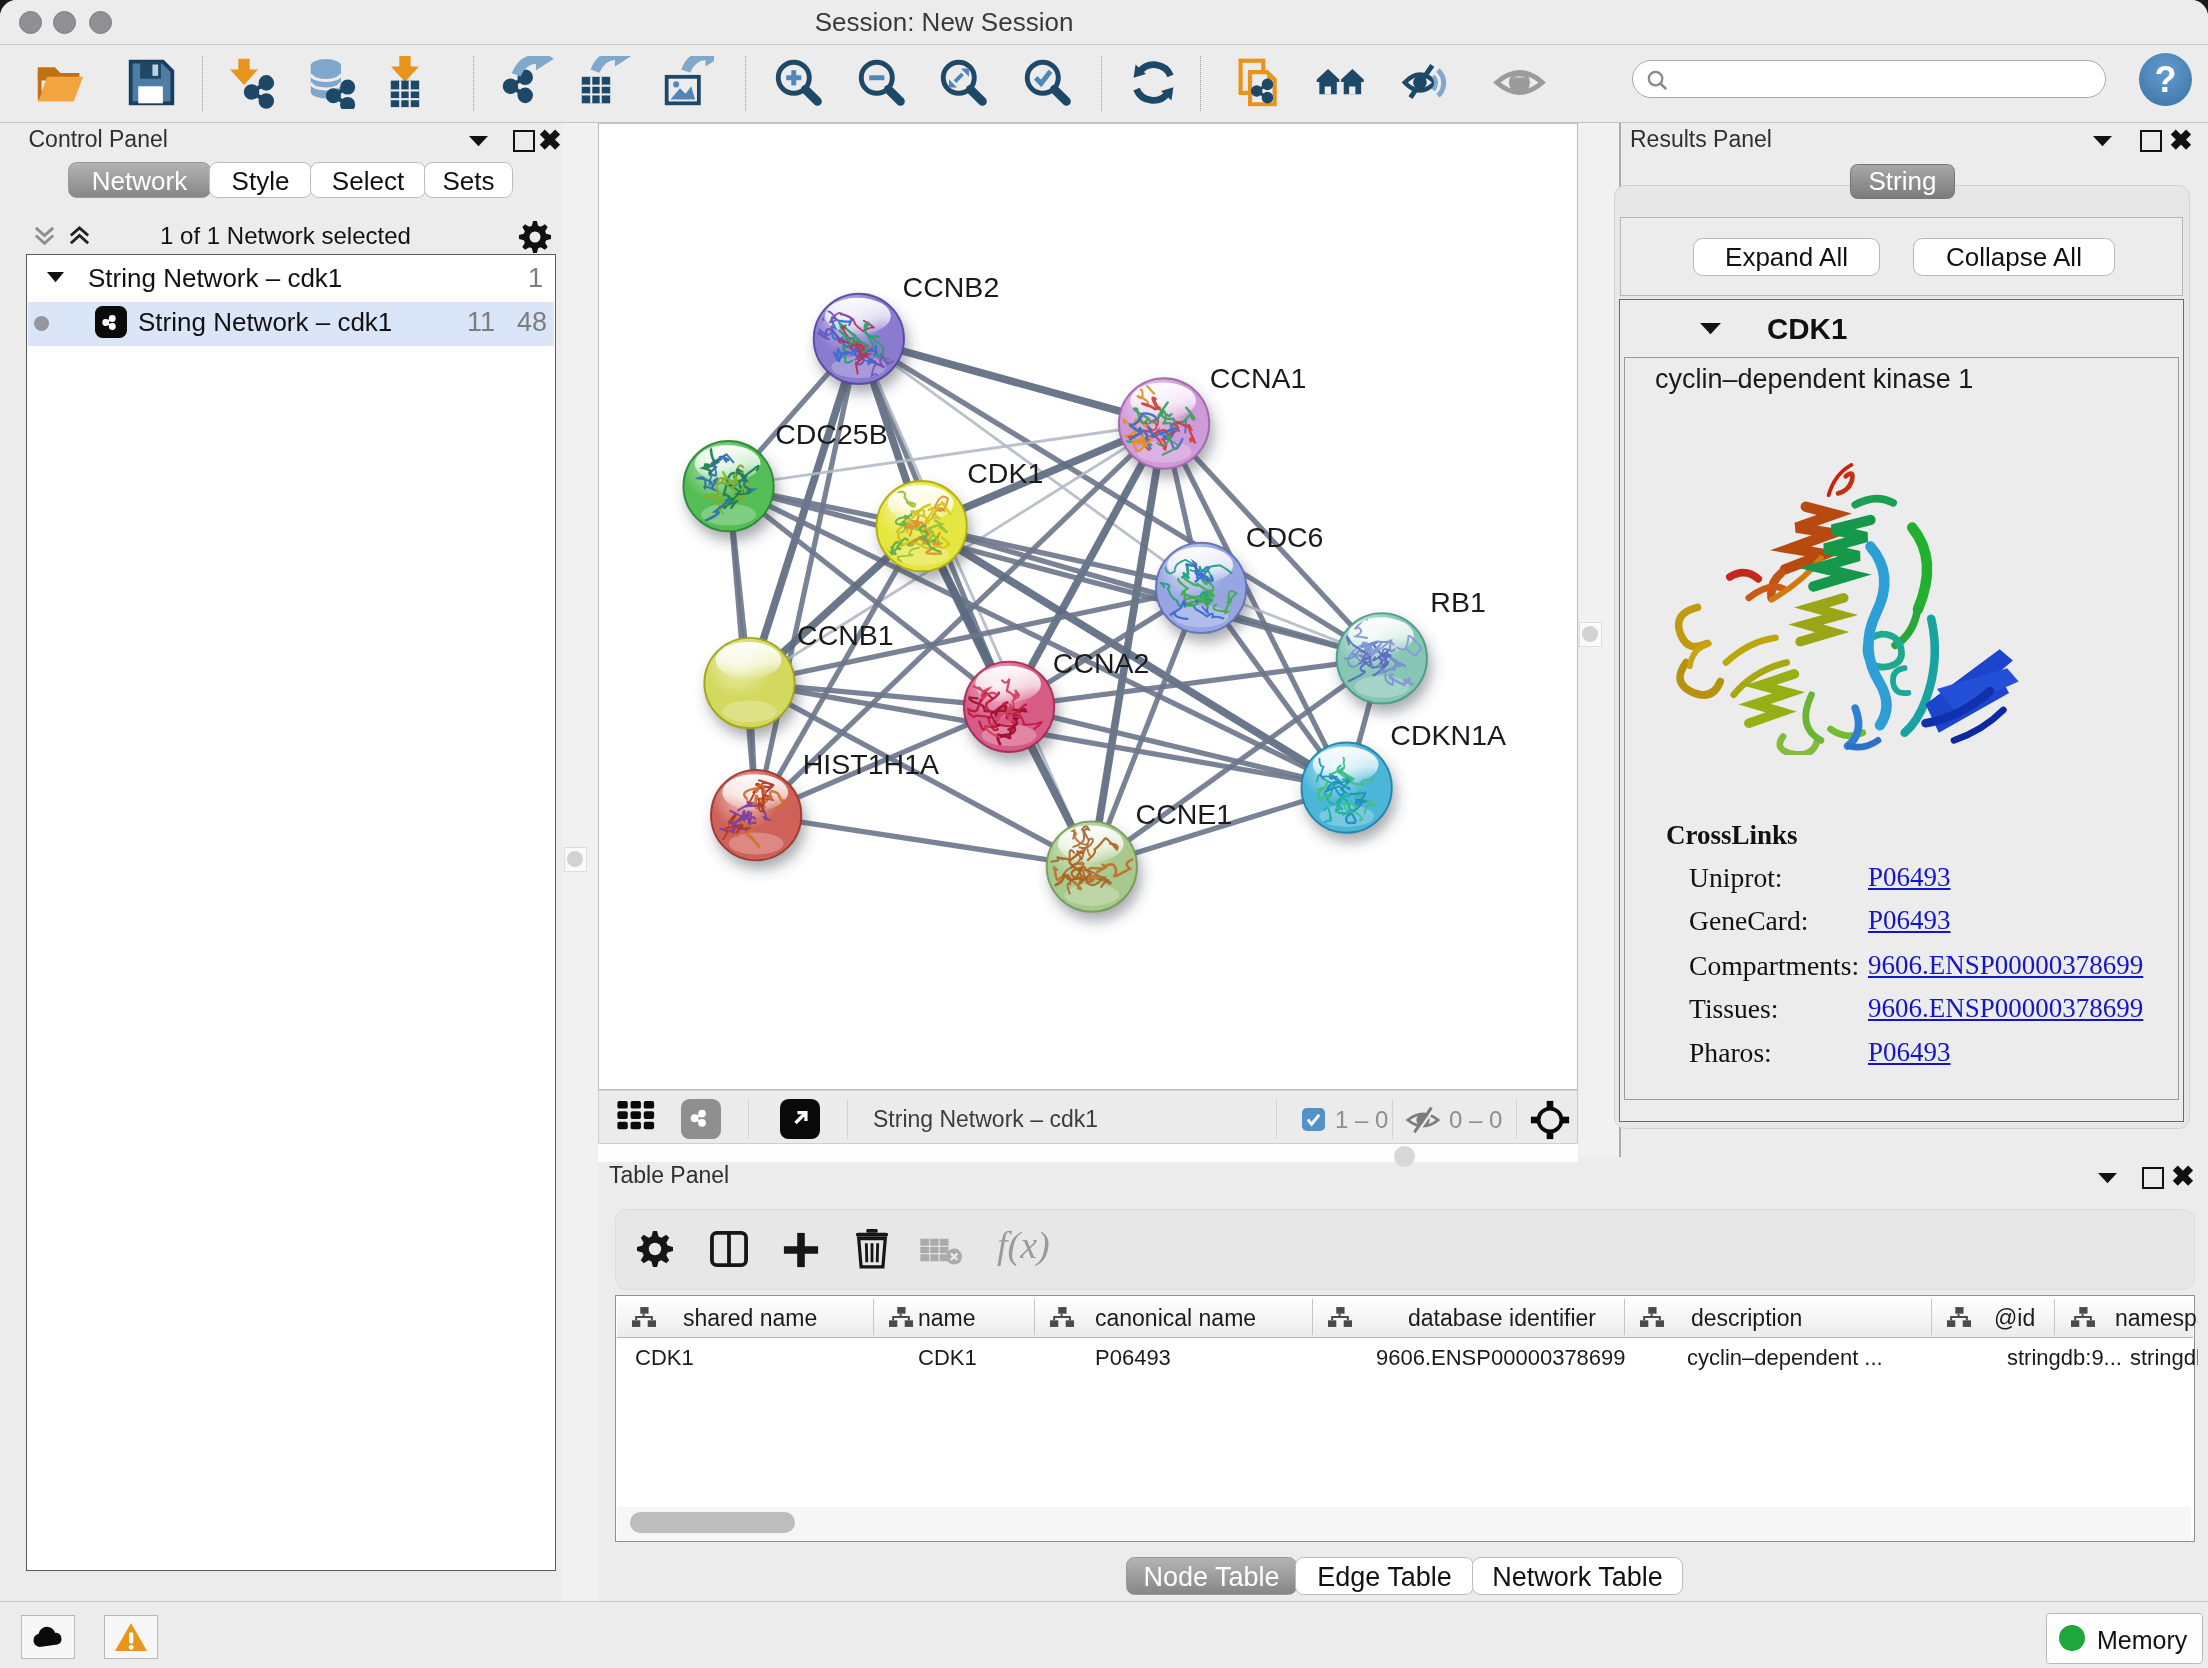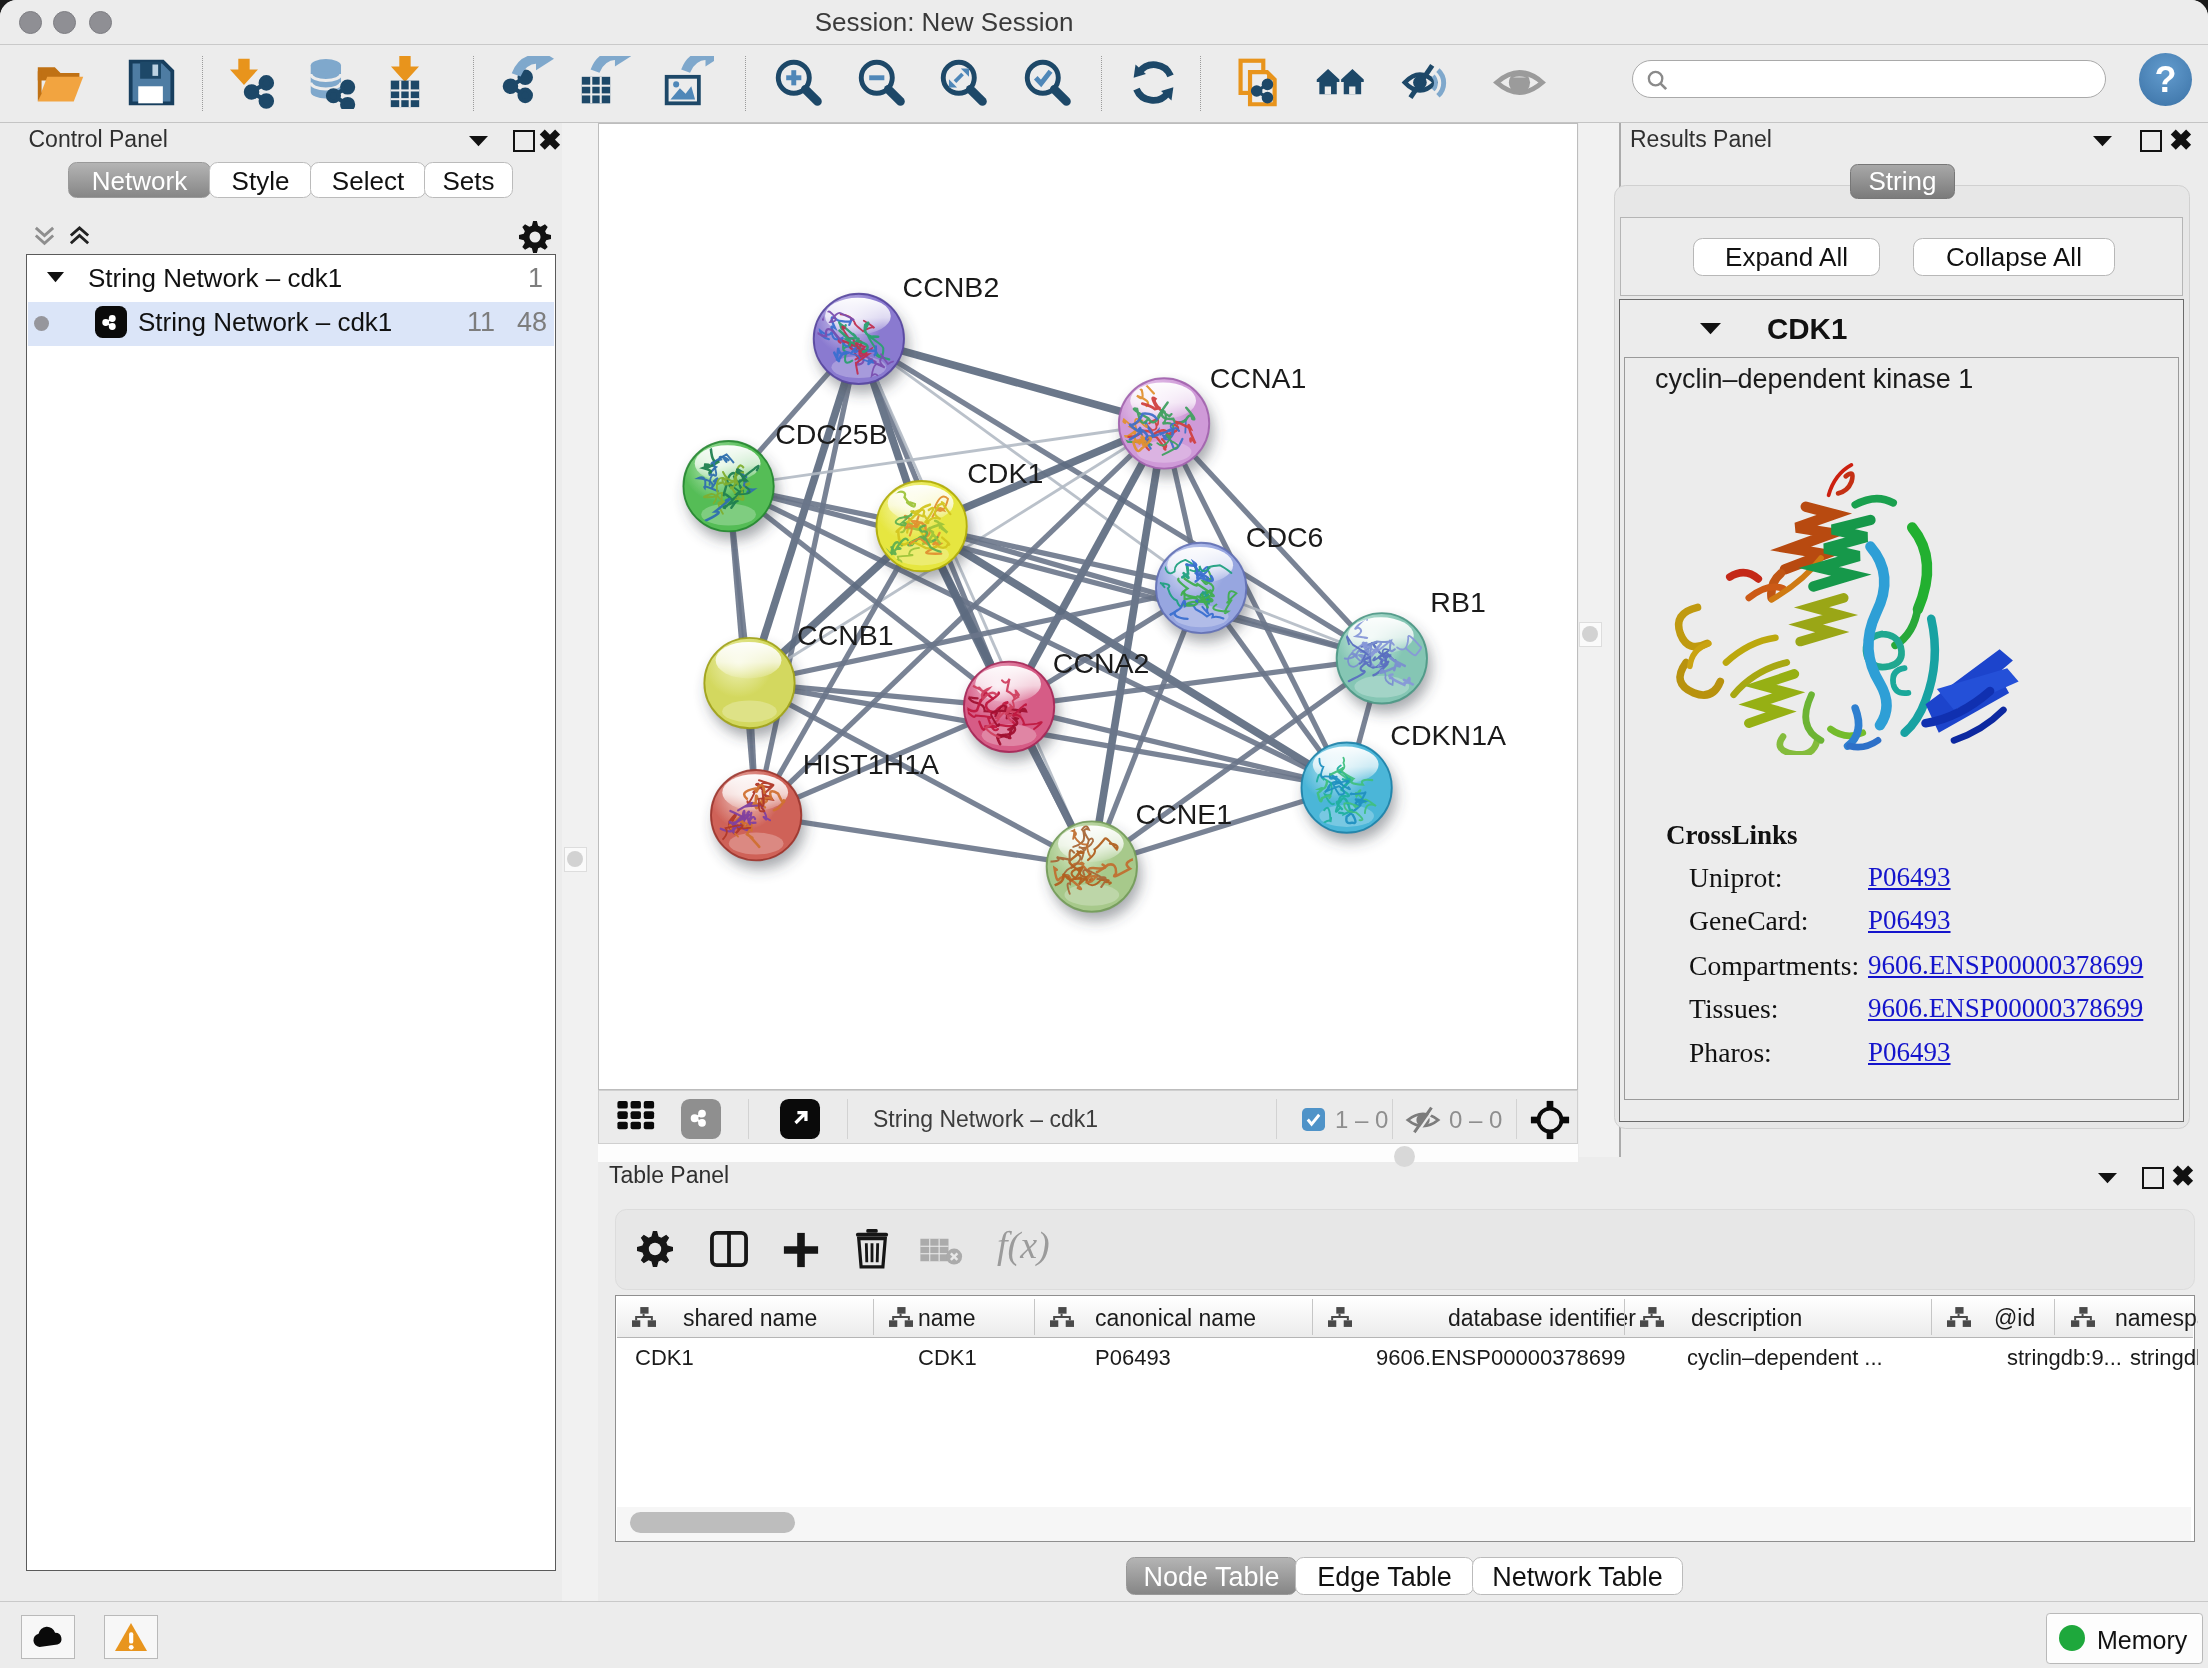--- a/index.html
+++ b/index.html
@@ -229,20 +229,21 @@
         <path d="M4 4 l9 8 9-8"></path>
         <path d="M4 12 l9 8 9-8"></path>
       </g>
     </svg>
     <svg class="a" width="25" height="25" viewBox="0 0 26 26" style="left:67px;top:224px">
       <g fill="none" stroke="#222" stroke-width="3">
         <path d="M4 12 l9-8 9 8"></path>
         <path d="M4 20 l9-8 9 8"></path>
       </g>
     </svg>
+    <div class="a" style="left:0px;top:222px;width:571px;text-align:center;font-size:24px;color:#111;">1 of 1 Network selected</div>
     <svg class="a" style="left:517px;top:219px" width="36" height="36" viewBox="0 0 38 38">
       <polygon points="35.9,17.0 35.9,21.0 30.8,22.3 29.7,25.0 32.4,29.5 29.5,32.4 25.0,29.7 22.3,30.8 21.0,35.9 17.0,35.9 15.7,30.8 13.0,29.7 8.5,32.4 5.6,29.5 8.3,25.0 7.2,22.3 2.1,21.0 2.1,17.0 7.2,15.7 8.3,13.0 5.6,8.5 8.5,5.6 13.0,8.3 15.7,7.2 17.0,2.1 21.0,2.1 22.3,7.2 25.0,8.3 29.5,5.6 32.4,8.5 29.7,13.0 30.8,15.7" fill="#111"></polygon>
       <circle cx="19.0" cy="19.0" r="5.8" fill="#ececec"></circle>
     </svg>
     <div class="a" style="left:26px;top:254px;width:530px;height:1317px;background:#fff;border:1.9px solid #5a5a5a;box-sizing:border-box;"></div>
     <svg class="a" width="19" height="13.3" viewBox="0 0 20 14" style="left:46px;top:270px">
       <path d="M1 2 h18 l-9 11 z" fill="#111"></path>
     </svg>
     <div class="a" style="left:88px;top:263px;font-size:26px;color:#111;">String Network – cdk1</div>
     <div class="a" style="left:476px;top:263px;width:67px;text-align:right;font-size:27px;color:#7d7d7d;">1</div>
@@ -894,21 +895,21 @@
     <div class="a" style="left:1095px;top:1345px;font-size:22px;color:#1b1b1b;">P06493</div>
     <div class="a" style="left:1312px;top:1299px;height:36px;border-left:1px solid #c6c6c6;"></div>
     <svg class="a" style="left:1328px;top:1307px" width="24" height="20" viewBox="0 0 29 24">
       <g fill="#4a4a4a">
         <rect x="10" y="0" width="10" height="8"></rect>
         <rect x="0" y="16" width="10" height="8"></rect>
         <rect x="19" y="16" width="10" height="8"></rect>
         <path d="M14 8 v4 M5 16 v-4 h19 v4 M14 8 v4" stroke="#4a4a4a" stroke-width="2.4" fill="none"></path>
       </g>
     </svg>
-    <div class="a" style="left:1448px;top:1305px;font-size:23px;color:#1b1b1b;">database identifier</div>
+    <div class="a" style="left:1408px;top:1305px;font-size:23px;color:#1b1b1b;">database identifier</div>
     <div class="a" style="left:1376px;top:1345px;font-size:22px;color:#1b1b1b;">9606.ENSP00000378699</div>
     <div class="a" style="left:1624px;top:1299px;height:36px;border-left:1px solid #c6c6c6;"></div>
     <svg class="a" style="left:1640px;top:1307px" width="24" height="20" viewBox="0 0 29 24">
       <g fill="#4a4a4a">
         <rect x="10" y="0" width="10" height="8"></rect>
         <rect x="0" y="16" width="10" height="8"></rect>
         <rect x="19" y="16" width="10" height="8"></rect>
         <path d="M14 8 v4 M5 16 v-4 h19 v4 M14 8 v4" stroke="#4a4a4a" stroke-width="2.4" fill="none"></path>
       </g>
     </svg>

